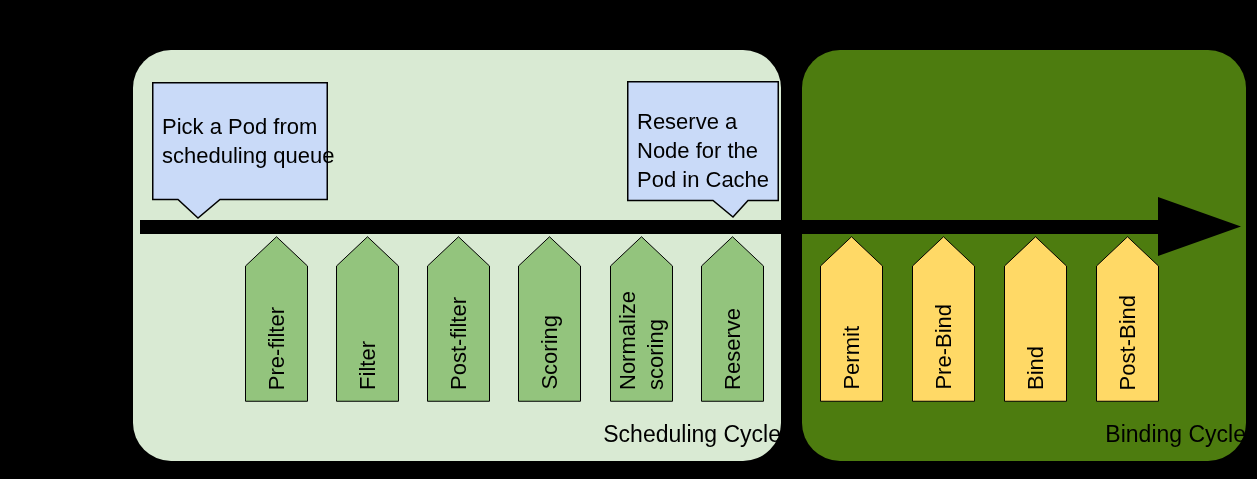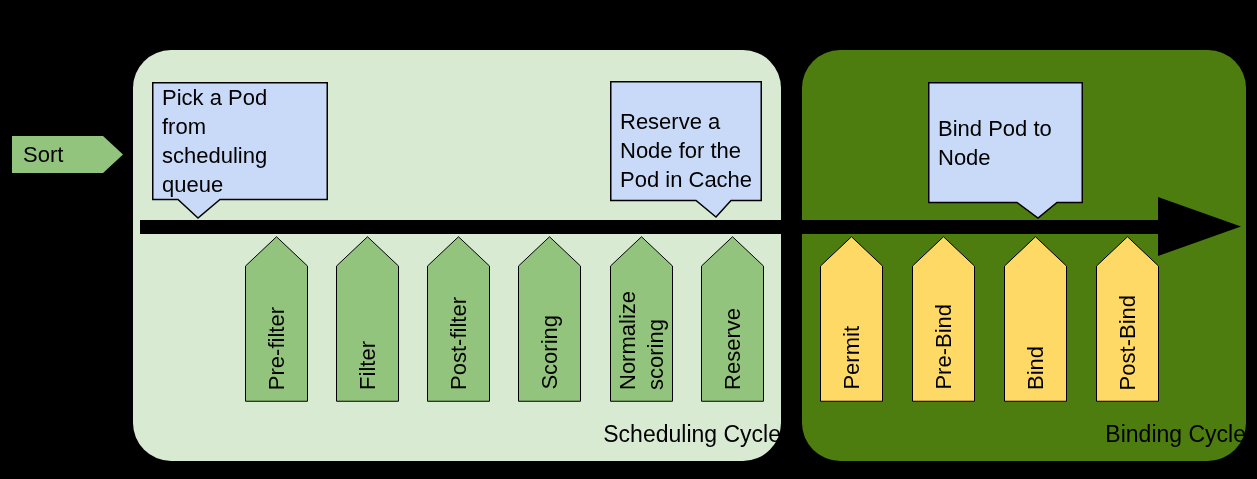--- a/index.html
+++ b/index.html
@@ -79,43 +79,40 @@
   .callout-text {
     position: absolute;
     left: 0; top: 0; right: 0;
     display: flex;
     flex-direction: column;
     justify-content: center;
     padding: 0 6px 0 10px;
     font-size: 22px;
     line-height: 29px;
   }
-  .callout-1 { left: 152px; top: 82px;  width: 156px; height: 140px; }
+  .callout-1 { left: 152px; top: 82px;  width: 156px; height: 140px; padding-left: 44px; }
   .callout-1 .callout-text { height: 117px; }
-  .callout-2 { left: 610px; top: 81px;  width: 154px; height: 140px; }
+  .callout-2 { left: 627px; top: 81px;  width: 154px; height: 140px; }
   .callout-2 .callout-text { height: 119px; padding-top: 10px; }
   .callout-3 { left: 928px; top: 82px;  width: 155px; height: 140px; }
   .callout-3 .callout-text { height: 121px; }
 
   
   .timeline {
     position: absolute;
     left: 0; top: 0;
     z-index: 4;
     pointer-events: none;
   }
 </style>
 </head>
 <body style="background: rgb(0, 0, 0);">
 
 <div class="canvas" style="background: rgb(0, 0, 0);">
 
-  <div class="sort-arrow" style="background: rgb(147, 196, 125);">
-    <span>Sort</span>
-  </div>
 
   <div class="panel panel-scheduling" style="background: rgb(217, 234, 211);">
     <div class="panel-label">Scheduling Cycle</div>
   </div>
 
   <div class="panel panel-binding" style="background: #4d7c0f;">
     <div class="panel-label">Binding Cycle</div>
   </div>
 
   <div id="stage-layer">
@@ -188,25 +185,19 @@
     <div class="callout-text">Pick a Pod from scheduling queue</div>
   </div>
 
   <div class="callout callout-2">
     <svg width="152" height="140" viewBox="0 0 152 140">
       <path class="callout-shape" d="M0.75,0.75 L151.25,0.75 L151.25,119.5 L121,119.5 L106,136 L86,119.5 L0.75,119.5 Z" stroke-width="1.5" fill="#c9daf8" stroke="#000000"></path>
     </svg>
     <div class="callout-text">Reserve a Node for the Pod in Cache</div>
   </div>
 
-  <div class="callout callout-3">
-    <svg width="155" height="140" viewBox="0 0 155 140">
-      <path class="callout-shape" d="M0.75,0.75 L154.25,0.75 L154.25,120.5 L129,120.5 L110,136 L89,120.5 L0.75,120.5 Z" stroke-width="1.5" fill="#c9daf8" stroke="#000000"></path>
-    </svg>
-    <div class="callout-text">Bind Pod to Node</div>
-  </div>
 
   <svg class="timeline" width="1257" height="479" viewBox="0 0 1257 479">
     <rect class="tl" x="140" y="220" width="1028" height="14" fill="#000000"></rect>
     <polygon class="tl" points="1158,197 1241,226.5 1158,256" fill="#000000"></polygon>
   </svg>
 
 </div>
 
 </body></html>

